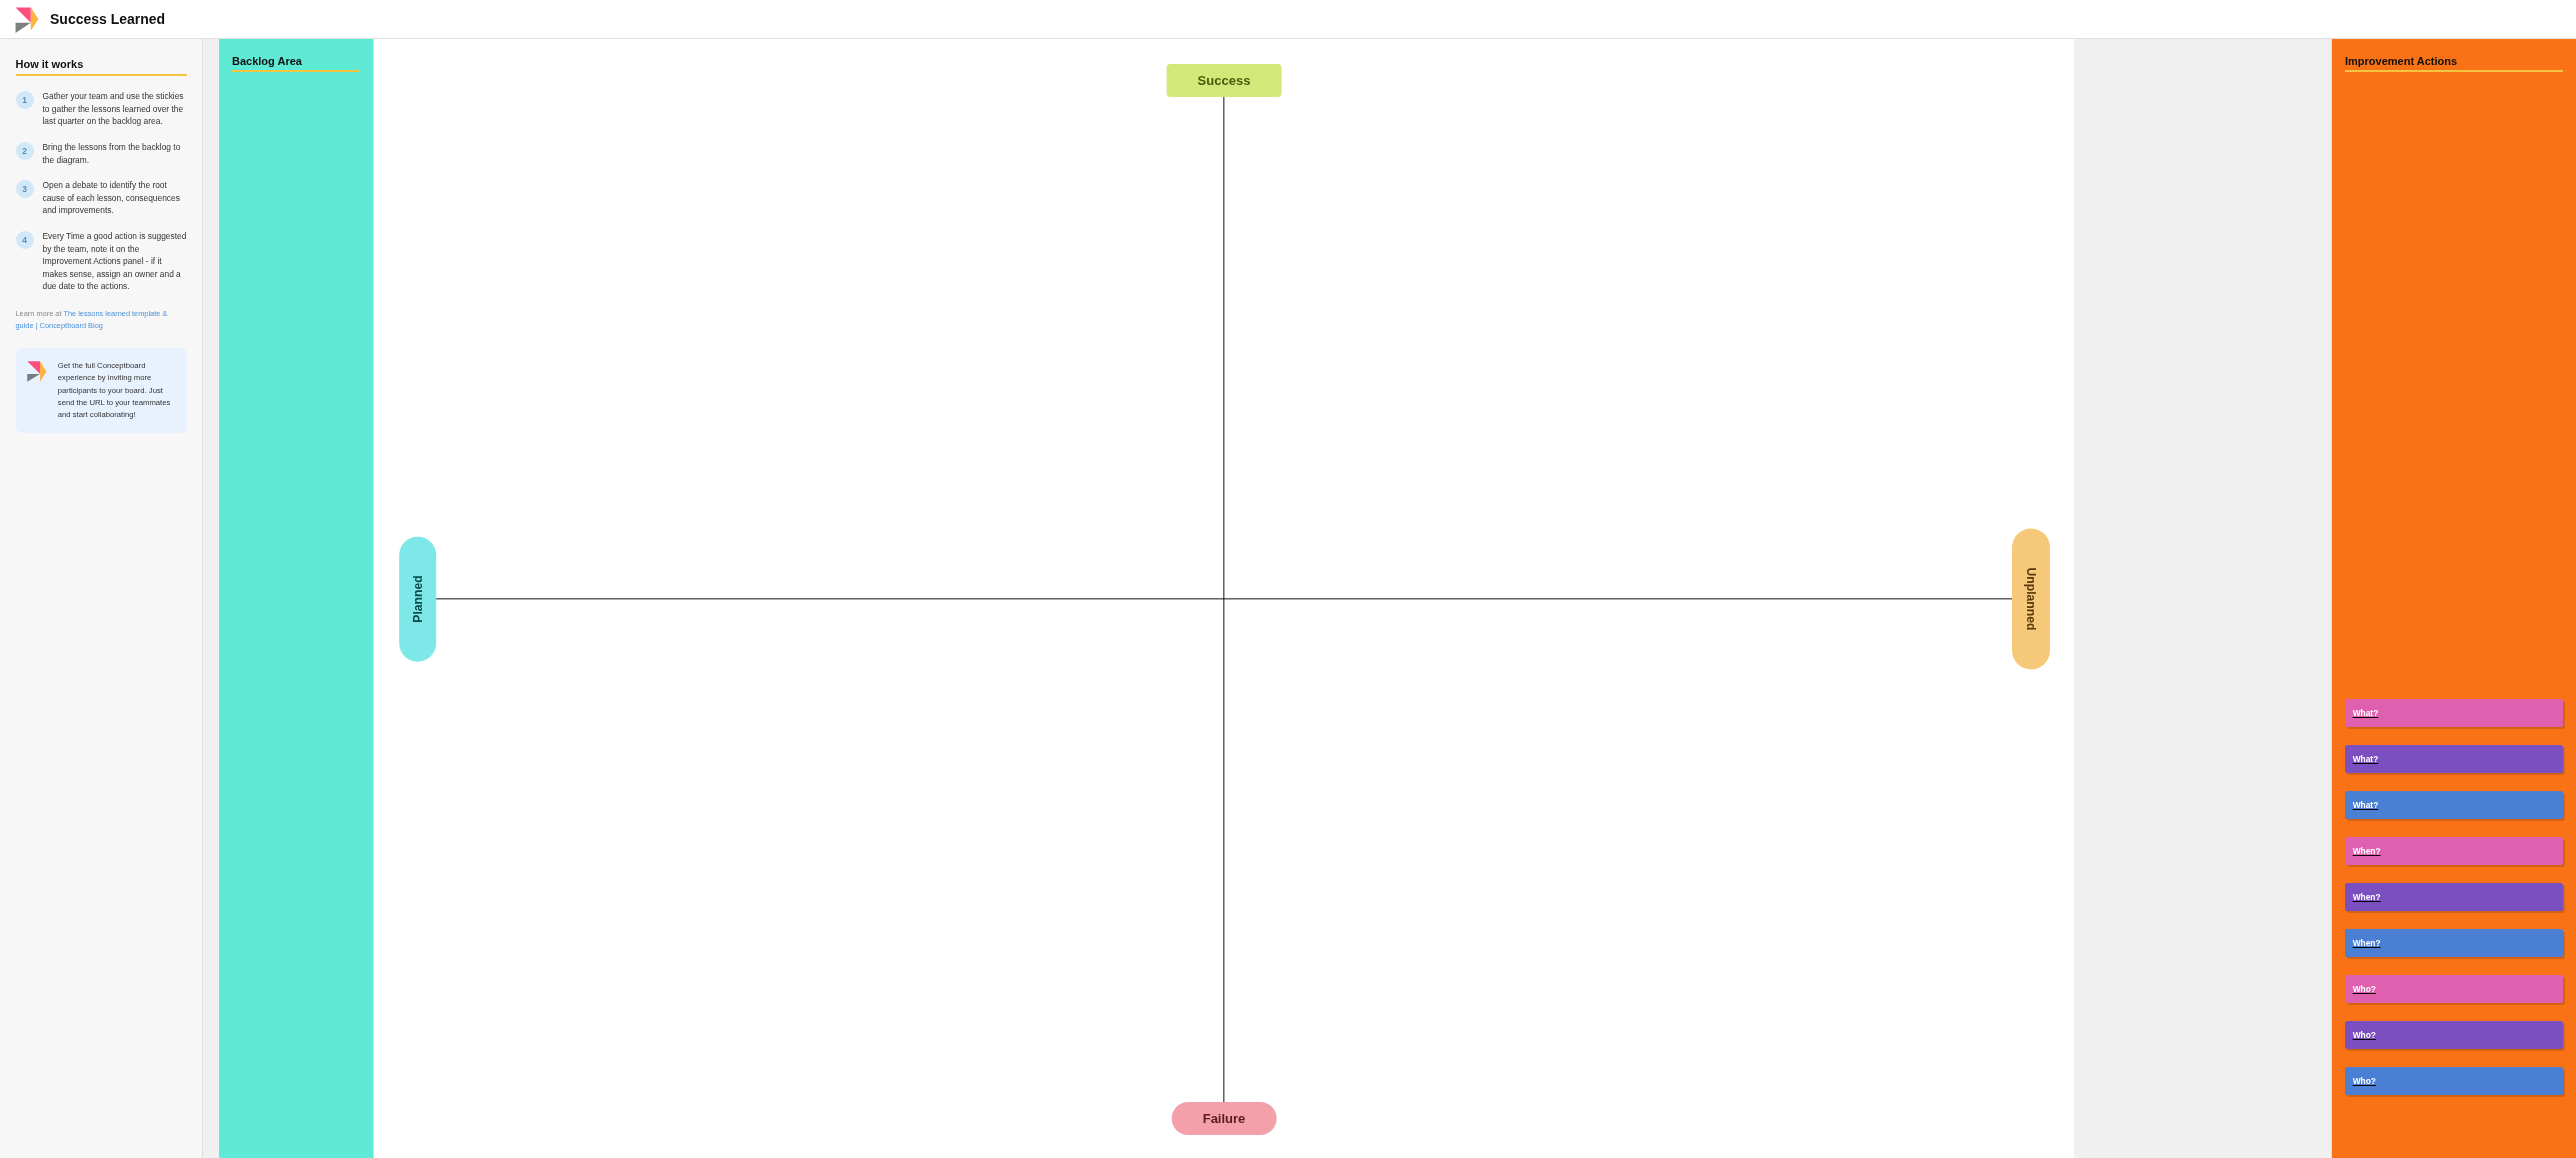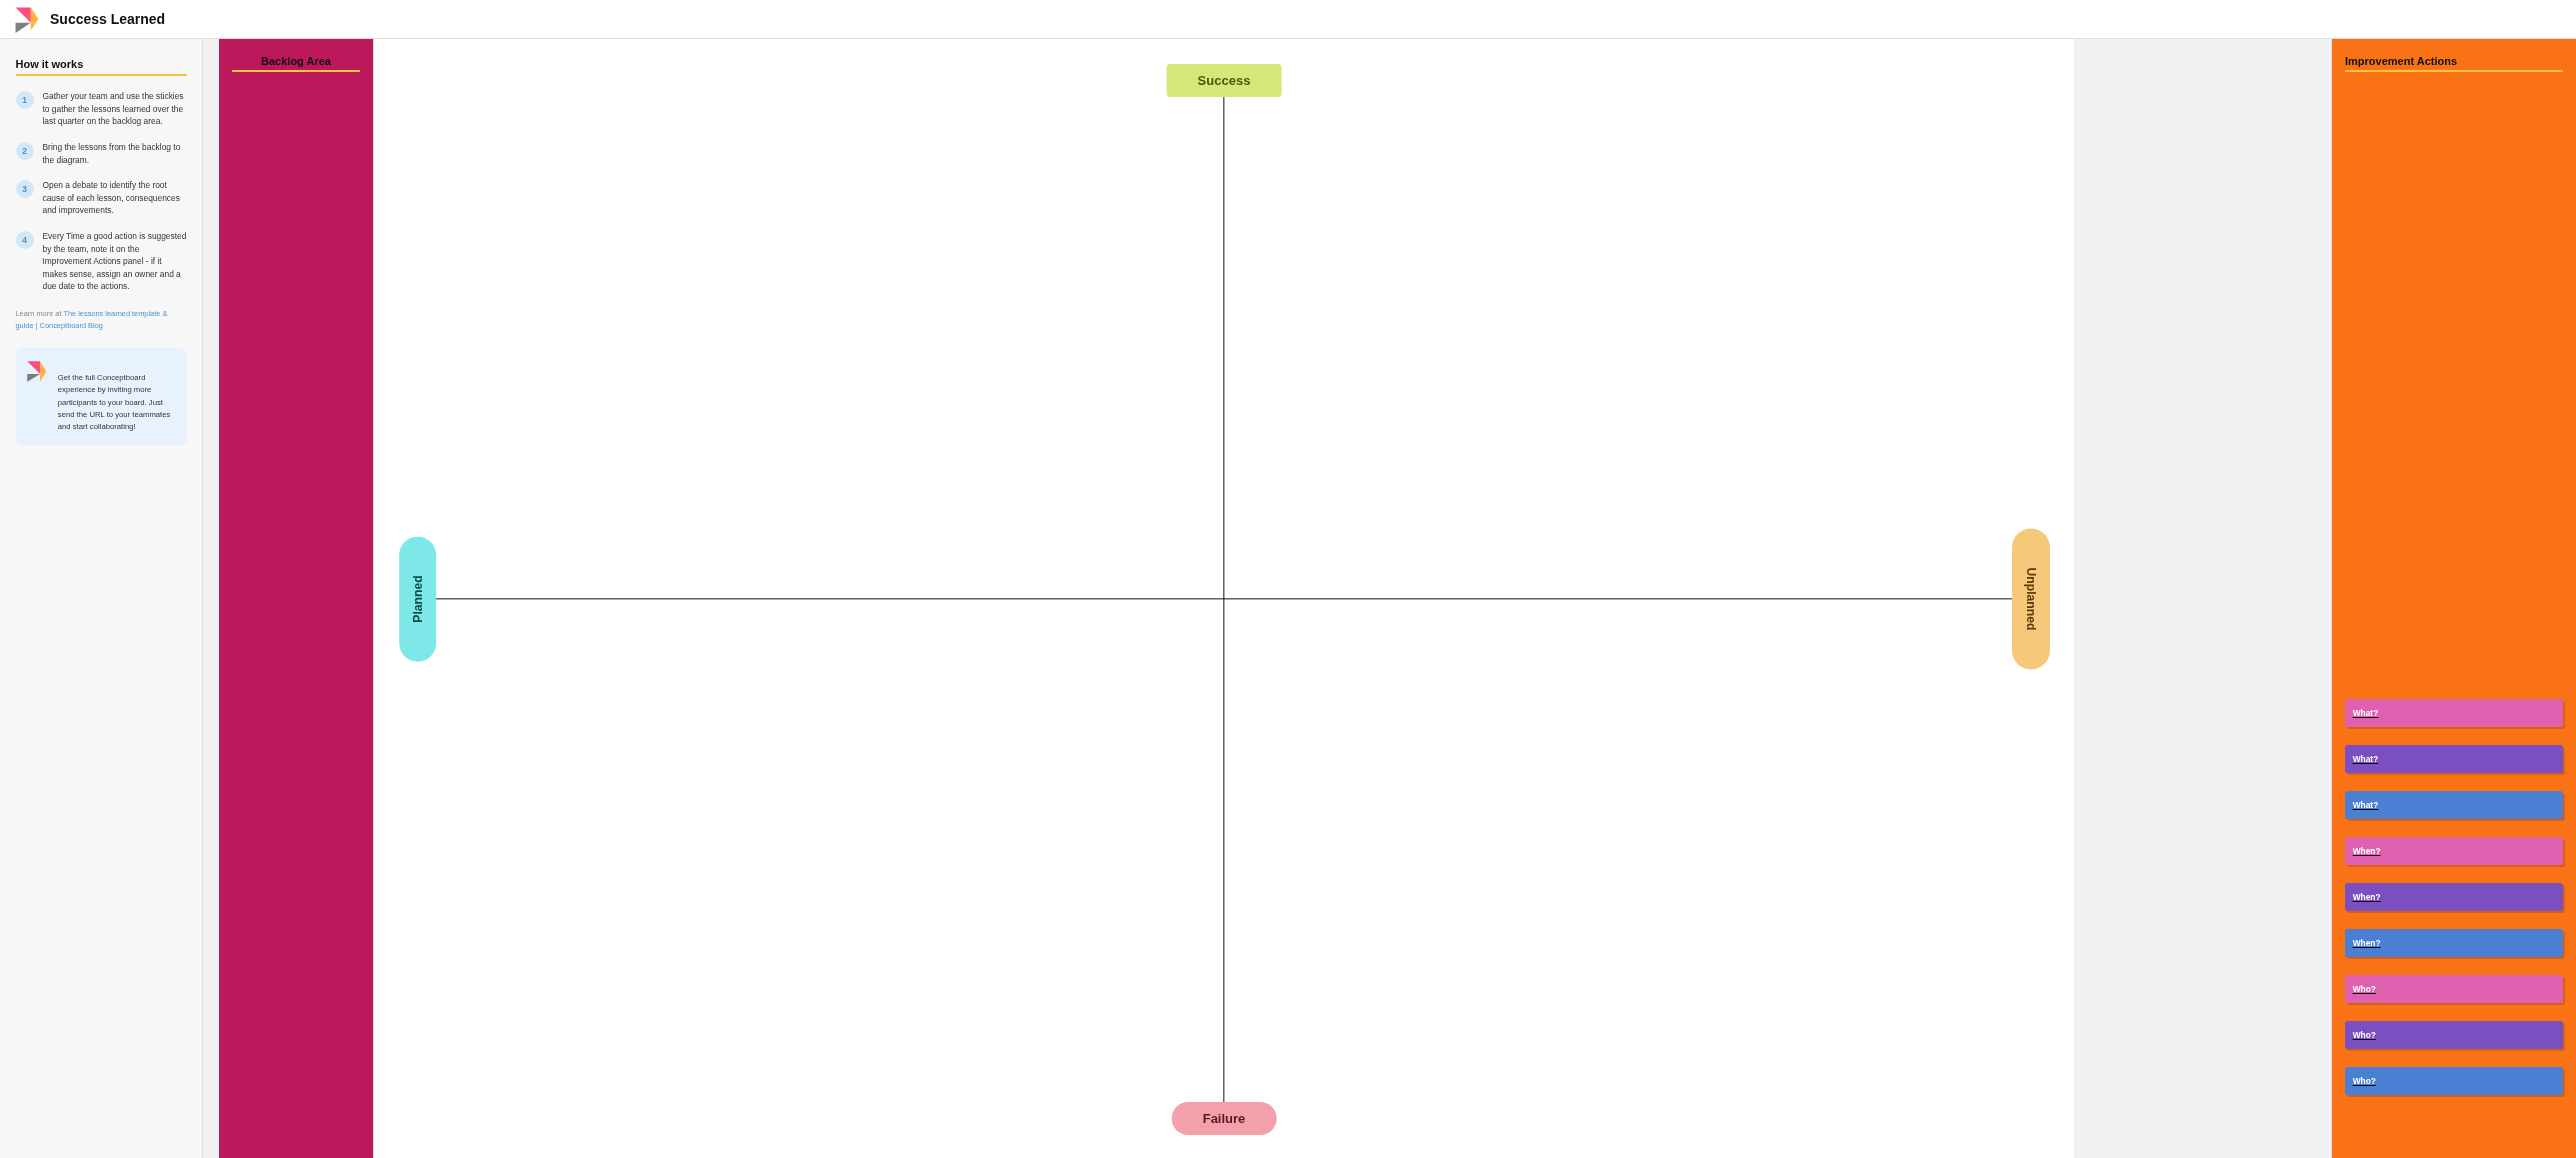--- a/index.html
+++ b/index.html
@@ -103,21 +103,20 @@
     }
     .promo-logo {
       width: 23px;
       height: 23px;
       flex-shrink: 0;
     }
     .promo-text {
       font-size: 7.7px;
       line-height: 1.6;
       color: #333;
-      margin-top: 12px;
     }
 
     .sticky-note-stash-section {
       position: absolute;
       bottom: 0;
       left: 0;
       width: 219px;
       padding: 14px 15.5px 19.3px;
     }
     .sticky-note-stash-title {
@@ -160,24 +159,23 @@
     .blue-stack .note:nth-child(2) { background: #92c8e8; transform: rotate(-3deg); top: 2.6px; left: 2.6px; }
     .blue-stack .note:nth-child(3) { background: #92c8e8; transform: rotate(0deg); top: 0; left: 0; }
 
     
     #backlog-area {
       position: absolute;
       top: 39px;
       left: 219px;
       width: 155px;
       height: calc(1159px - 39px);
-      background: #be185d;
+      background: #5eead4;
       border-right: 0.6px solid #ddd;
       padding: 15.5px 13px;
-      text-align: center;
     }
     .backlog-title {
       font-size: 11px;
       font-weight: 800;
       color: #111;
       margin-bottom: 3.9px;
     }
     .backlog-underline {
       height: 1.9px;
       background: #f5c542;

